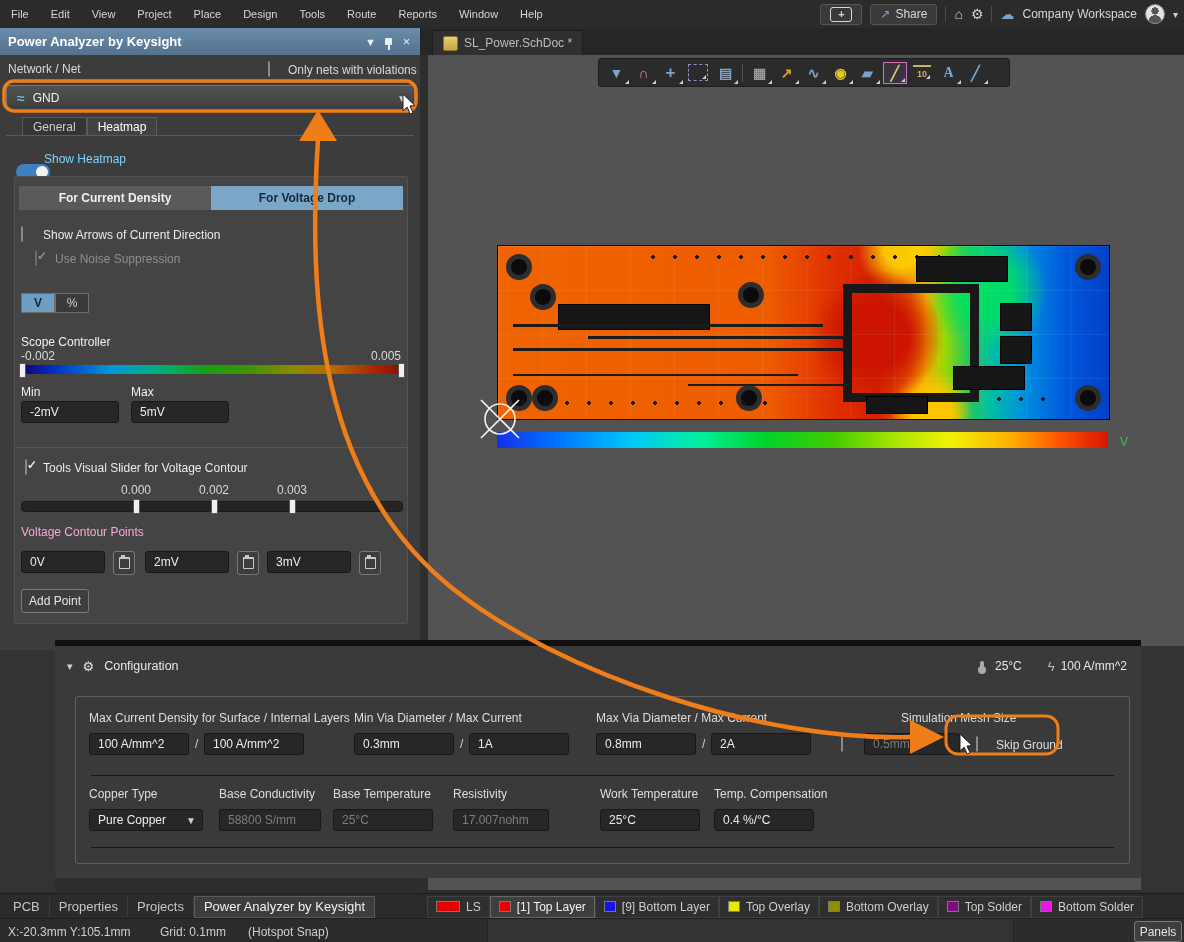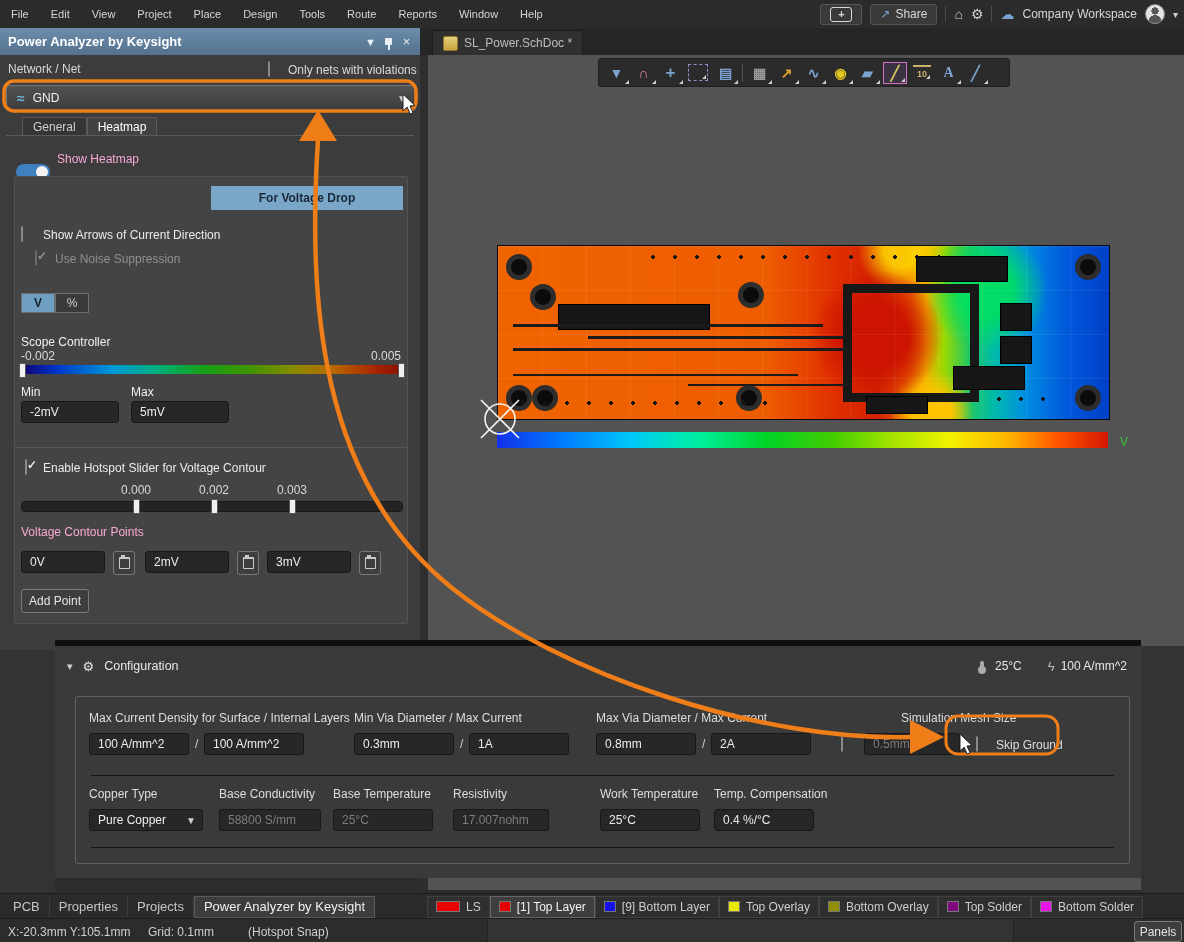--- a/index.html
+++ b/index.html
@@ -175,23 +175,26 @@
     <div class="ptab">
         <span>General</span>
       </div>
     <div class="ptab active">
         <span>Heatmap</span>
       </div>
   </div>
   <div class="abs" style="left:6px;top:80px;width:408px;height:1px;background:#5a5a5a"></div>
 
   <div class="abs toggle" style="left:16px;top:95px"></div>
-  <span class="abs lbl" style="left:57px;top:97px;color:#f9a8d4">Show Heatmap</span>
+  <span class="abs lbl" style="left:44px;top:97px;color:#7dd3fc">Show Heatmap</span>
 
   <div class="abs groupbox" style="left:14px;top:121px;width:392px;height:446px">
+    <div class="abs segL" style="left:4px;top:9px;width:192px;height:24px">
+        <span>For Current Density</span>
+      </div>
     <div class="abs segR" style="left:196px;top:9px;width:192px;height:24px">
         <span>For Voltage Drop</span>
       </div>
 
     <span class="abs cb" style="left:6px;top:50px"></span>
     <span class="abs lbl" style="left:28px;top:51px;color:#eaeaea">Show Arrows of Current Direction</span>
     <span class="abs cb checked dim" style="left:18px;top:74px"></span>
     <span class="abs lbl" style="left:40px;top:75px;color:#8f8f8f">Use Noise Suppression</span>
 
     <div class="abs row" style="left:6px;top:116px">
@@ -215,21 +218,21 @@
     <div class="abs fld" style="left:6px;top:224px;width:98px">
         <span>-2mV</span>
       </div>
     <div class="abs fld" style="left:116px;top:224px;width:98px">
         <span>5mV</span>
       </div>
 
     <div class="abs" style="left:0;top:270px;width:392px;height:1px;background:#575757"></div>
 
     <span class="abs cb checked" style="left:6px;top:283px"></span>
-    <span class="abs lbl" style="left:28px;top:284px;color:#eaeaea">Enable Hotspot Slider for Voltage Contour</span>
+    <span class="abs lbl" style="left:28px;top:284px;color:#eaeaea">Tools Visual Slider for Voltage Contour</span>
 
     <span class="abs lbl" style="left:106px;top:306px">0.000</span>
     <span class="abs lbl" style="left:184px;top:306px">0.002</span>
     <span class="abs lbl" style="left:262px;top:306px">0.003</span>
     <div class="abs slider" style="left:6px;top:324px;width:380px"></div>
     <div class="abs handle" style="left:118px;top:322px"></div>
     <div class="abs handle" style="left:196px;top:322px"></div>
     <div class="abs handle" style="left:274px;top:322px"></div>
 
     <span class="abs lbl" style="left:6px;top:348px;color:#f9a8d4">Voltage Contour Points</span>
@@ -438,21 +441,21 @@
     <div class="ltab">
       <span class="sw" style="background: rgb(232, 20, 232);"></span>
       <span>Bottom Solder</span>
     </div>
   </div>
 </div>
 
 <div id="statusbar" class="abs">
   <div class="seg" style="left:487px;width:525px"></div>
   <span class="abs" style="left:8px;top:6px">X:-20.3mm Y:105.1mm</span>
-  <span class="abs" style="left:148px;top:6px">Grid: 0.1mm</span>
+  <span class="abs" style="left:160px;top:6px">Grid: 0.1mm</span>
   <span class="abs" style="left:248px;top:6px">(Hotspot Snap)</span>
   <div class="btn abs" style="left:1134px;top:2px;width:46px;height:19px">
       <span>Panels</span>
     </div>
 </div>
 
 <svg id="annot" class="abs" viewBox="0 0 1184 942">
 
   <rect x="4" y="81" width="412" height="30" rx="10" fill="none" stroke="#ef7e19" stroke-width="3.5"></rect>
 

